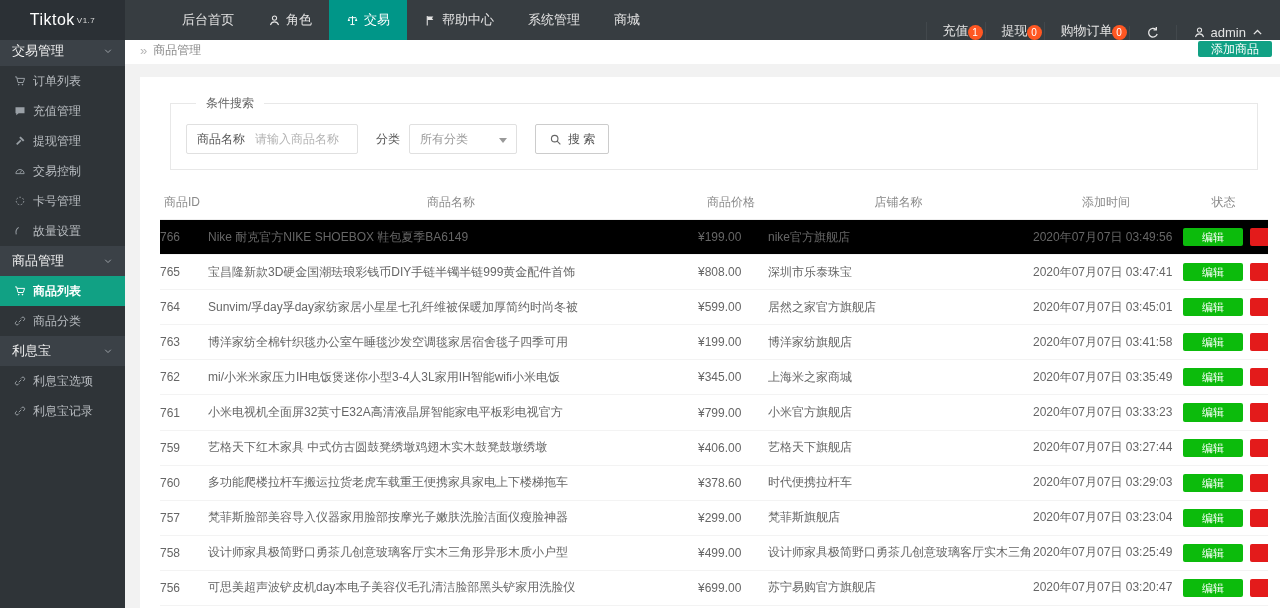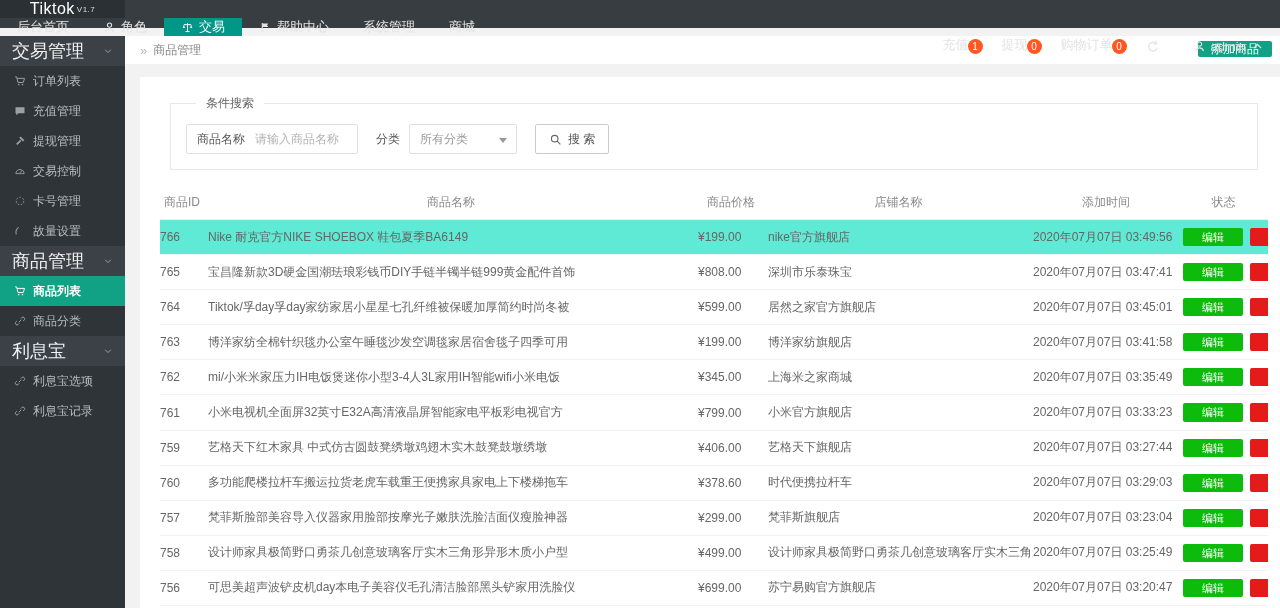--- a/index.html
+++ b/index.html
@@ -13,41 +13,41 @@
     --side-bg:#2f3438;
     --side-head:#3b4147;
   }
   *{margin:0;padding:0;box-sizing:border-box;}
   html,body{width:1280px;height:608px;overflow:hidden;background:#f2f2f2;
     font-family:"Liberation Sans","DejaVu Sans",sans-serif;font-size:12px;color:#666;}
   .icon{display:inline-flex;align-items:center;justify-content:center;line-height:0;}
   .icon svg{width:13px;height:13px;}
 
   
-  .topbar{position:absolute;left:0;top:0;width:1280px;height:28px;background:var(--topbar);
-    display:flex;align-items:stretch;color:#e6e6e6;z-index:5;flex-direction:column;}
+  .topbar{position:absolute;left:0;top:0;width:1280px;height:40px;background:var(--topbar);
+    display:flex;align-items:stretch;color:#e6e6e6;z-index:5;}
   .logo{width:125px;background:var(--logo-bg);display:flex;align-items:center;justify-content:center;
     color:#fff;font-size:16px;letter-spacing:.5px;}
   .logo sup{font-size:8px;margin-left:2px;color:#ddd;}
   .hamburger{width:40px;display:flex;align-items:center;justify-content:center;cursor:pointer;color:#eee;}
   .nav{display:flex;align-items:stretch;}
   .nav-item{display:flex;align-items:center;gap:5px;padding:0 17px;font-size:13px;cursor:pointer;color:#e3e3e3;}
   .nav-item.active{background:var(--accent);color:#fff;}
   .top-right{margin-left:auto;display:flex;align-items:flex-end;}
   .tr-item{position:relative;display:flex;align-items:center;padding:0 16px;font-size:13px;cursor:pointer;
     border-left:1px solid rgba(255,255,255,.06);color:#e3e3e3;}
   .badge{position:absolute;top:3px;right:2px;min-width:15px;height:15px;border-radius:8px;background:var(--badge);
     color:#fff;font-size:10px;line-height:15px;text-align:center;padding:0 3px;}
   .tr-icon-btn svg{width:14px;height:14px;}
   .user-item{gap:5px;}
 
   
   .sidebar{position:absolute;left:0;top:36px;width:125px;height:572px;background:var(--side-bg);overflow:hidden;}
   .side-group-header{height:30px;display:flex;align-items:center;justify-content:space-between;
-    padding:0 12px;background:var(--side-head);color:#f0f0f0;font-size:18px;cursor:pointer;}
+    padding:0 12px;background:var(--side-head);color:#f0f0f0;font-size:13px;cursor:pointer;}
   .side-group-header .icon{color:#9aa0a6;}
   .side-group-header .icon svg{width:10px;height:10px;}
   .side-item{height:30px;display:flex;align-items:center;gap:7px;padding:0 10px 0 14px;
     color:#b9bdc1;font-size:12px;cursor:pointer;}
   .side-item .icon{color:#9aa0a6;}
   .side-item .icon svg{width:12px;height:12px;}
   .side-item.active{background:var(--teal);color:#fff;font-weight:bold;}
   .side-item.active .icon{color:#fff;}
 
   
@@ -79,21 +79,21 @@
     border:1px solid #ccc;border-radius:2px;color:#555;font-size:12px;cursor:pointer;
     font-family:"Liberation Sans","DejaVu Sans",sans-serif;}
   .search-btn .icon{color:#666;}
   .search-btn .icon svg{width:13px;height:13px;}
 
   table.goods{width:100%;border-collapse:collapse;margin-top:16px;table-layout:fixed;}
   table.goods th{font-weight:normal;color:#8a8a8a;text-align:center;padding:8px 4px 8px 0;
     border-bottom:1px solid #eee;white-space:nowrap;overflow:hidden;}
   table.goods td{color:#666;padding:8px 4px 8px 0;border-bottom:1px solid #f3f3f3;
     white-space:nowrap;overflow:hidden;}
-  table.goods tr.hovered td{background:#5eead4;}
+  table.goods tr.hovered td{background:#000000;}
   .col-id{width:48px;} .col-name{width:490px;} .col-price{width:70px;}
   .col-shop{width:265px;} .col-time{width:150px;} .col-actions{width:85px;}
   .mini-btn{display:inline-block;padding:3px 19px;border:none;border-radius:2px;color:#fff;font-size:11px;
     cursor:pointer;font-family:"Liberation Sans","DejaVu Sans",sans-serif;line-height:1.1;}
   .mini-btn.edit{background:var(--edit);}
   .mini-btn.del{background:var(--del);margin-left:7px;}
 </style>
 </head>
 <body>
 
@@ -360,21 +360,21 @@
           <tr>
             <td>765</td>
             <td>宝昌隆新款3D硬金国潮珐琅彩钱币DIY手链半镯半链999黄金配件首饰</td>
             <td>¥808.00</td>
             <td>深圳市乐泰珠宝</td>
             <td>2020年07月07日 03:47:41</td>
             <td><button class="mini-btn edit">编辑</button><button class="mini-btn del">删除</button></td>
           </tr>
           <tr>
             <td>764</td>
-            <td>Tiktok/孚day孚day家纺家居小星星七孔纤维被保暖加厚简约时尚冬被</td>
+            <td>Sunvim/孚day孚day家纺家居小星星七孔纤维被保暖加厚简约时尚冬被</td>
             <td>¥599.00</td>
             <td>居然之家官方旗舰店</td>
             <td>2020年07月07日 03:45:01</td>
             <td><button class="mini-btn edit">编辑</button><button class="mini-btn del">删除</button></td>
           </tr>
           <tr>
             <td>763</td>
             <td>博洋家纺全棉针织毯办公室午睡毯沙发空调毯家居宿舍毯子四季可用</td>
             <td>¥199.00</td>
             <td>博洋家纺旗舰店</td>

